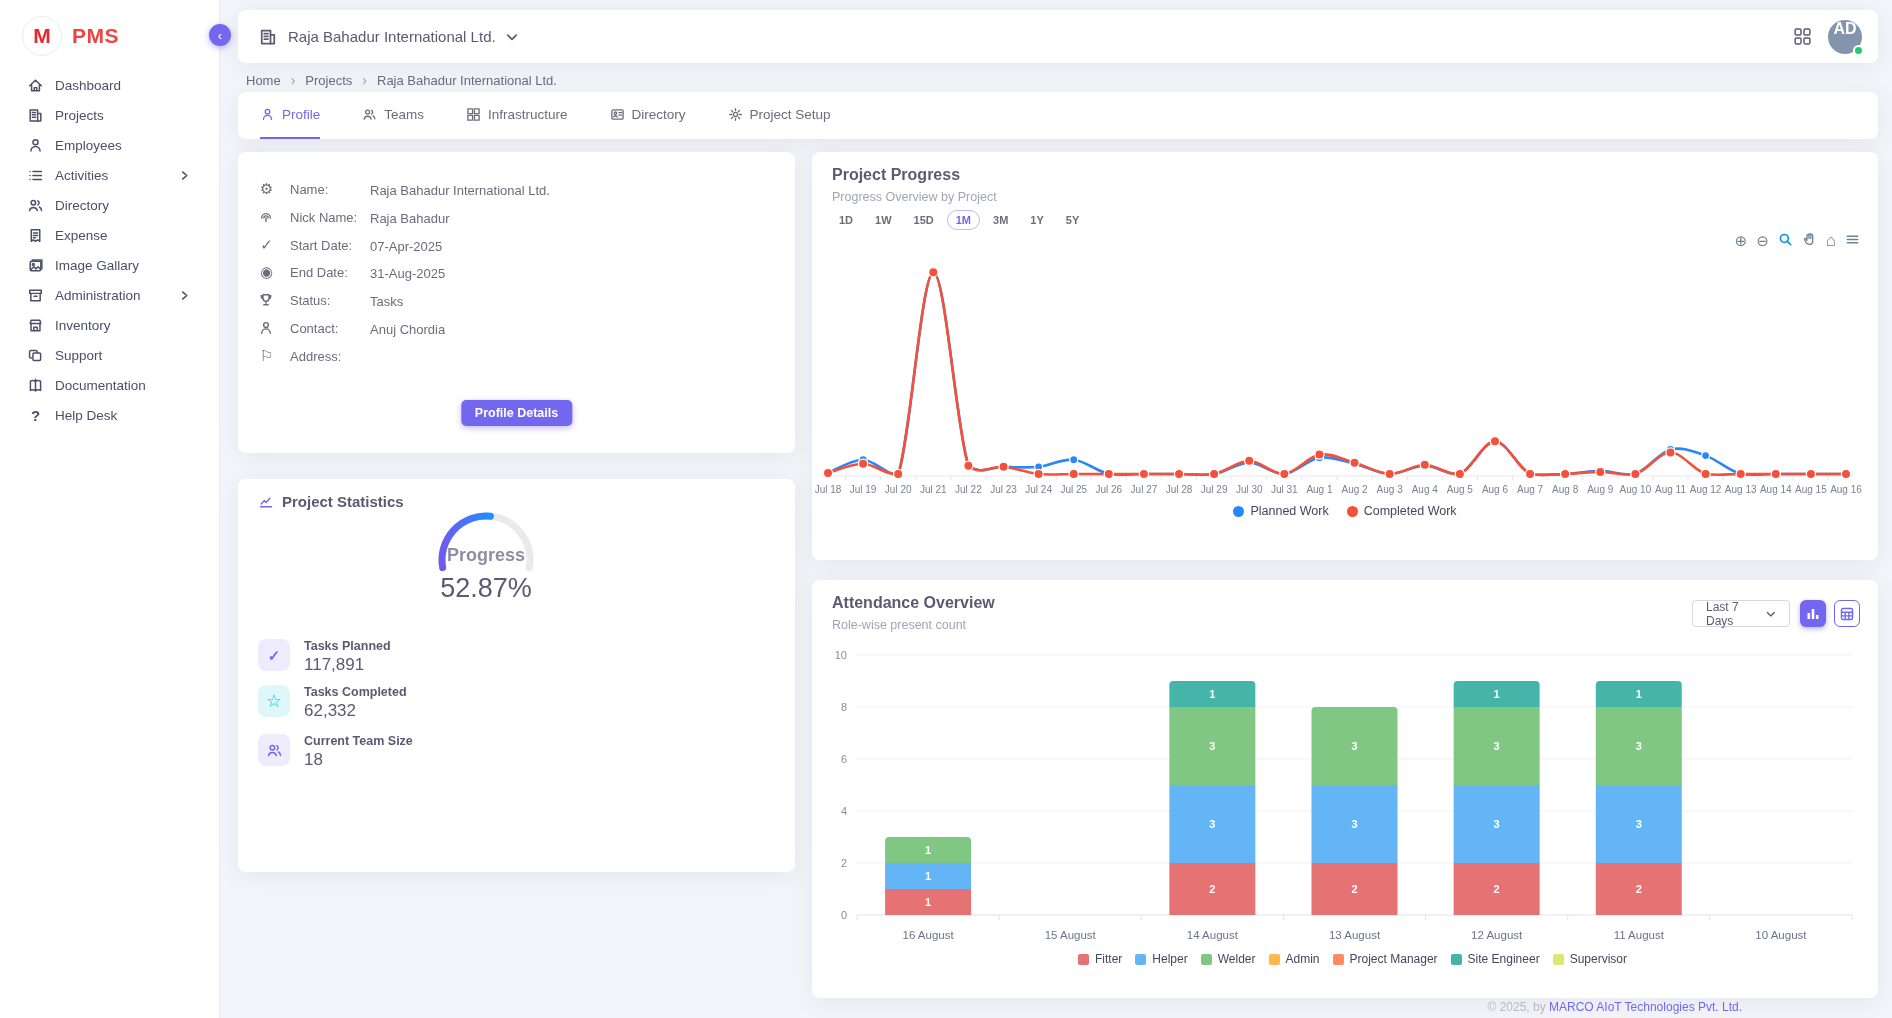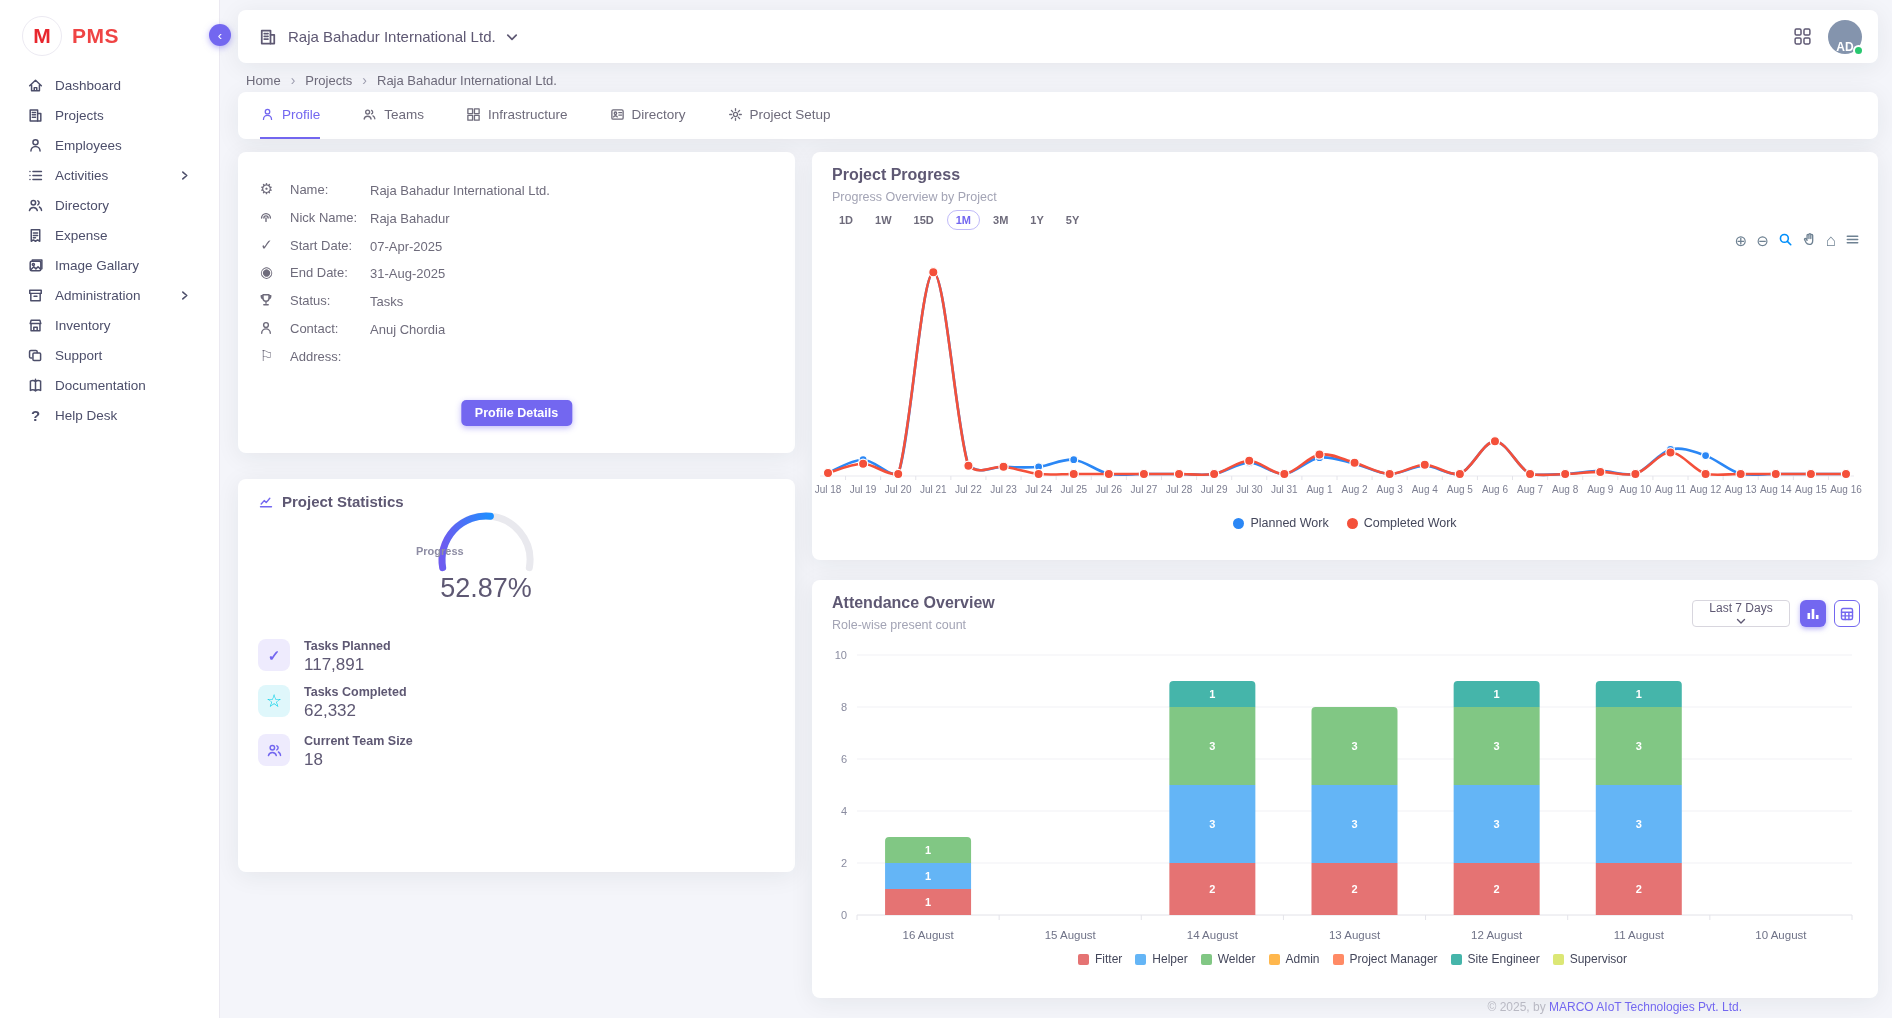--- a/index.html
+++ b/index.html
@@ -27,21 +27,21 @@
 
   
   .main { position:absolute; left:220px; top:0; width:1672px; height:1018px; }
   .card { position:absolute; background:#fff; border-radius:8px; box-shadow:0 4px 24px rgba(34,41,47,.07); }
 
   .header-card { left:18px; top:10px; width:1640px; height:53px; display:flex; align-items:center; padding:0 16px 0 20px; }
   .company-sel { display:flex; align-items:center; gap:10px; cursor:pointer; }
   .company-name { font-size:15px; font-weight:500; color:#5e5873; }
   .header-right { margin-left:auto; display:flex; align-items:center; gap:16px; }
   .avatar { position:relative; width:34px; height:34px; border-radius:50%; background:#8494ad; color:#fff;
-    font-size:12px; font-weight:700; display:flex; align-items:flex-end; justify-content:center; cursor:pointer; }
+    font-size:16px; font-weight:700; display:flex; align-items:flex-start; justify-content:center; cursor:pointer; }
   .avatar .status { position:absolute; right:-2px; bottom:-2px; width:11px; height:11px; border-radius:50%;
     background:#28c76f; border:2px solid #fff; }
 
   .breadcrumb { position:absolute; left:26px; top:72px; display:flex; align-items:center; gap:10px;
     font-size:13px; color:#6e6b7b; }
   .breadcrumb .sep { color:#9d9daf; font-size:14px; }
   .breadcrumb .last { color:#6e6b7b; }
 
   .tabstrip { left:18px; top:92px; width:1640px; height:47px; display:flex; align-items:stretch; gap:42px; padding:0 22px; }
   .tab { display:flex; align-items:center; gap:7px; font-size:13.5px; font-weight:500; color:#6e6b7b;
@@ -56,21 +56,21 @@
     font-size:13px; color:#6e6b7b; align-items:start; }
   .fields .f-ic { color:#6e6b7b; margin-top:-1px; }
   .fields .f-val { color:#6e6b7b; line-height:1.35; }
   .modify-btn { position:absolute; left:50%; transform:translateX(-50%); top:248px; background:#7367f0; color:#fff;
     border:none; border-radius:5px; font-size:12.5px; font-weight:600; padding:6px 14px; cursor:pointer;
     font-family:"Liberation Sans",sans-serif; box-shadow:0 2px 6px rgba(115,103,240,.45); }
 
   
   .stats-card { left:18px; top:479px; width:557px; height:393px; padding:14px 20px; }
   .gauge-wrap { position:absolute; left:178px; top:25px; width:140px; height:96px; }
-  .gauge-label { position:absolute; left:178px; top:66px; width:140px; text-align:left; font-size:11px;
+  .gauge-label { position:absolute; left:178px; top:66px; width:140px; text-align:center; font-size:18px;
     font-weight:600; color:#8e8da4; }
   .gauge-value { position:absolute; left:140px; top:94px; width:216px; text-align:center; font-size:27px;
     color:#5e5873; }
   .stat-row { position:absolute; left:20px; display:flex; gap:14px; align-items:flex-start; }
   .stat-tile { width:32px; height:32px; border-radius:8px; display:flex; align-items:center; justify-content:center; }
   .tile-purple { background:#eeebfd; color:#7367f0; }
   .tile-cyan { background:#dff7fb; color:#00cfe8; }
   .stat-label { font-size:12.5px; font-weight:700; color:#5e5873; }
   .stat-value { font-size:17px; color:#5e5873; margin-top:2px; }
 
@@ -81,30 +81,30 @@
   .ranges { position:absolute; left:18px; top:58px; display:flex; gap:4px; align-items:center; }
   .range-btn { font-size:11px; font-weight:700; color:#6e6b7b; padding:3px 8px; border-radius:11px;
     border:1px solid transparent; cursor:pointer; }
   .range-btn.active { color:#7367f0; border-color:rgba(115,103,240,.45); }
   .chart-toolbar { position:absolute; right:18px; top:80px; display:flex; gap:9px; align-items:center;
     color:#6e8192; font-size:15px; }
   .chart-toolbar span { cursor:pointer; line-height:1; }
   .tb-blue { color:#008ffb; }
   .line-chart { position:absolute; left:0; top:100px; }
   .chart-legend { position:absolute; left:0; top:352px; width:100%; display:flex; justify-content:center;
-    gap:18px; font-size:12.5px; color:#44475b;margin-top:12px; }
+    gap:18px; font-size:12.5px; color:#44475b; }
   .legend-item { display:flex; align-items:center; gap:6px; cursor:pointer; }
   .legend-dot { width:11px; height:11px; border-radius:50%; }
   .legend-sq { width:11px; height:11px; border-radius:2px; }
 
   
   .attendance-card { left:592px; top:580px; width:1066px; height:418px; }
   .att-select { position:absolute; right:88px; top:20px; width:98px; height:27px; border:1px solid #d8d6de;
     border-radius:4px; display:flex; align-items:center; justify-content:space-between; padding:0 13px;
-    font-size:12px; color:#5e5873; cursor:pointer; background:#fff;flex-direction:column; }
+    font-size:12px; color:#5e5873; cursor:pointer; background:#fff; }
   .toggle-btn { position:absolute; top:20px; width:26px; height:27px; border-radius:6px; display:flex;
     align-items:center; justify-content:center; cursor:pointer; }
   .toggle-chart { right:52px; background:#7367f0; color:#fff; box-shadow:0 2px 5px rgba(115,103,240,.5); }
   .toggle-table { right:18px; background:#fff; color:#7367f0; border:1px solid #7367f0; }
   .bar-chart { position:absolute; left:0; top:70px; }
   .att-legend { position:absolute; left:0; top:372px; width:100%; display:flex; justify-content:center;
     gap:13px; font-size:12px; color:#44475b;padding-left:15px; }
 
   .page-footer { position:absolute; left:0; top:1000px; width:100%; text-align:right; padding-right:150px;
     font-size:12px; color:#b9b9c3; }

